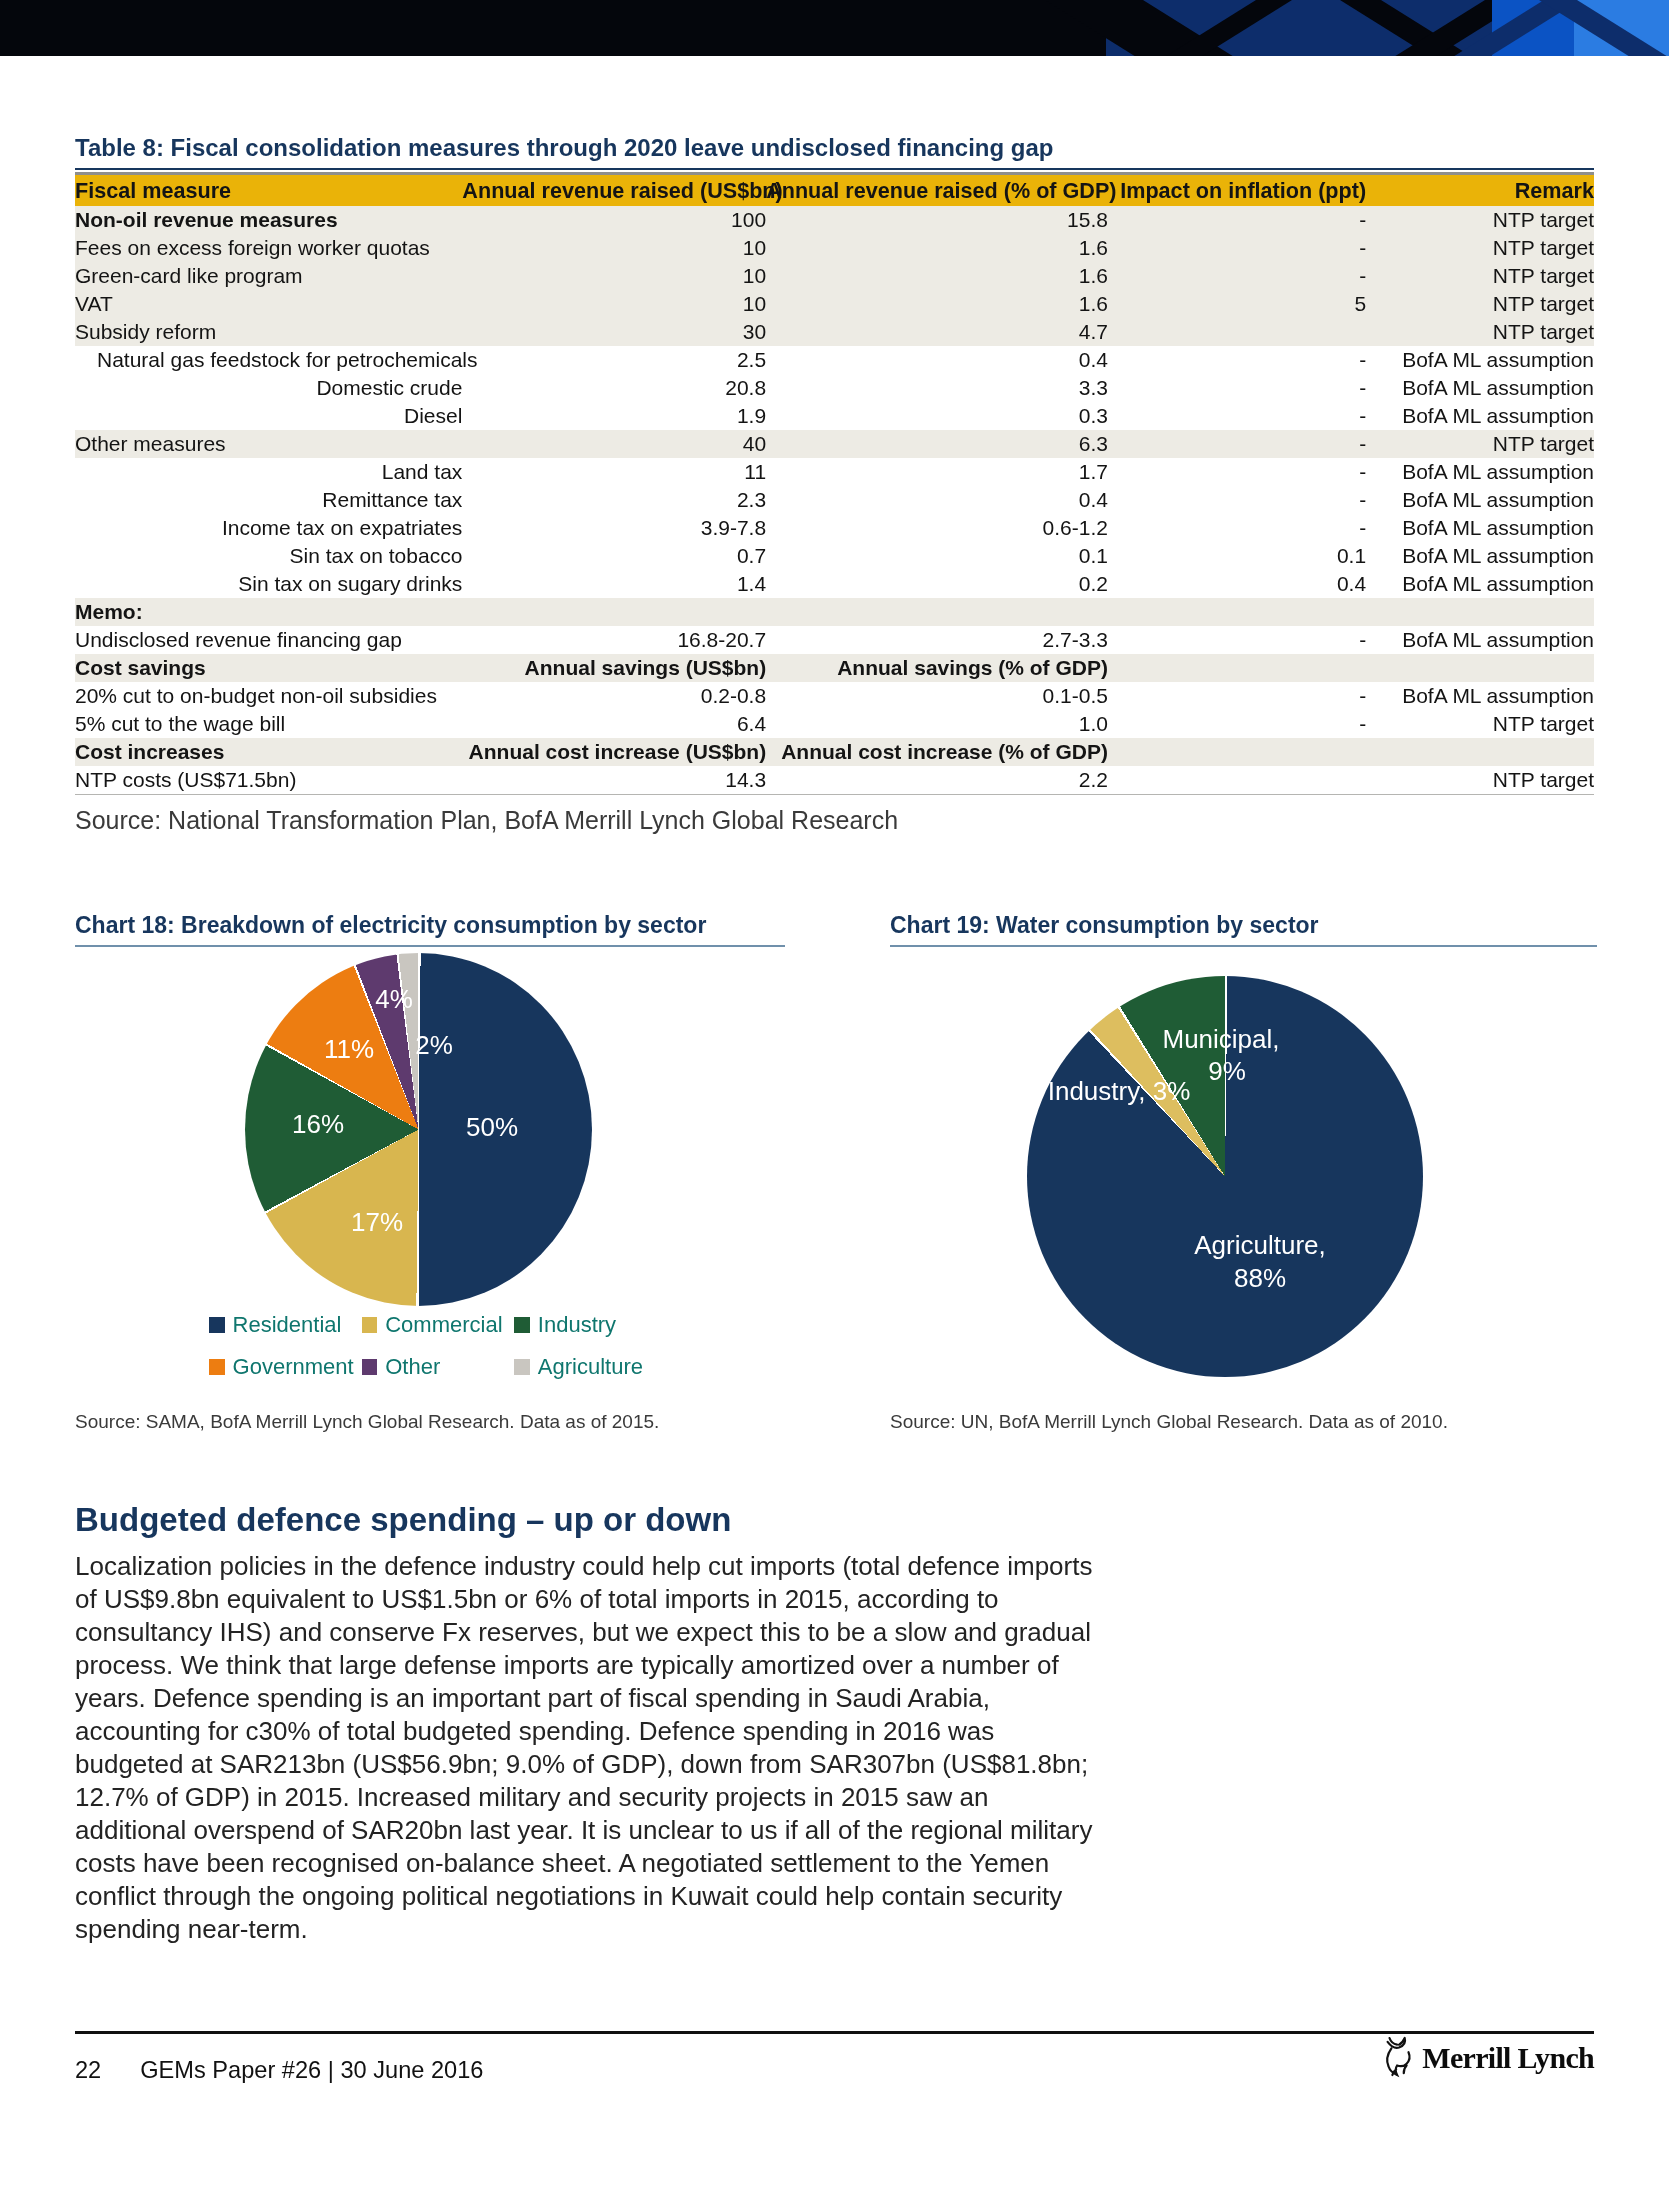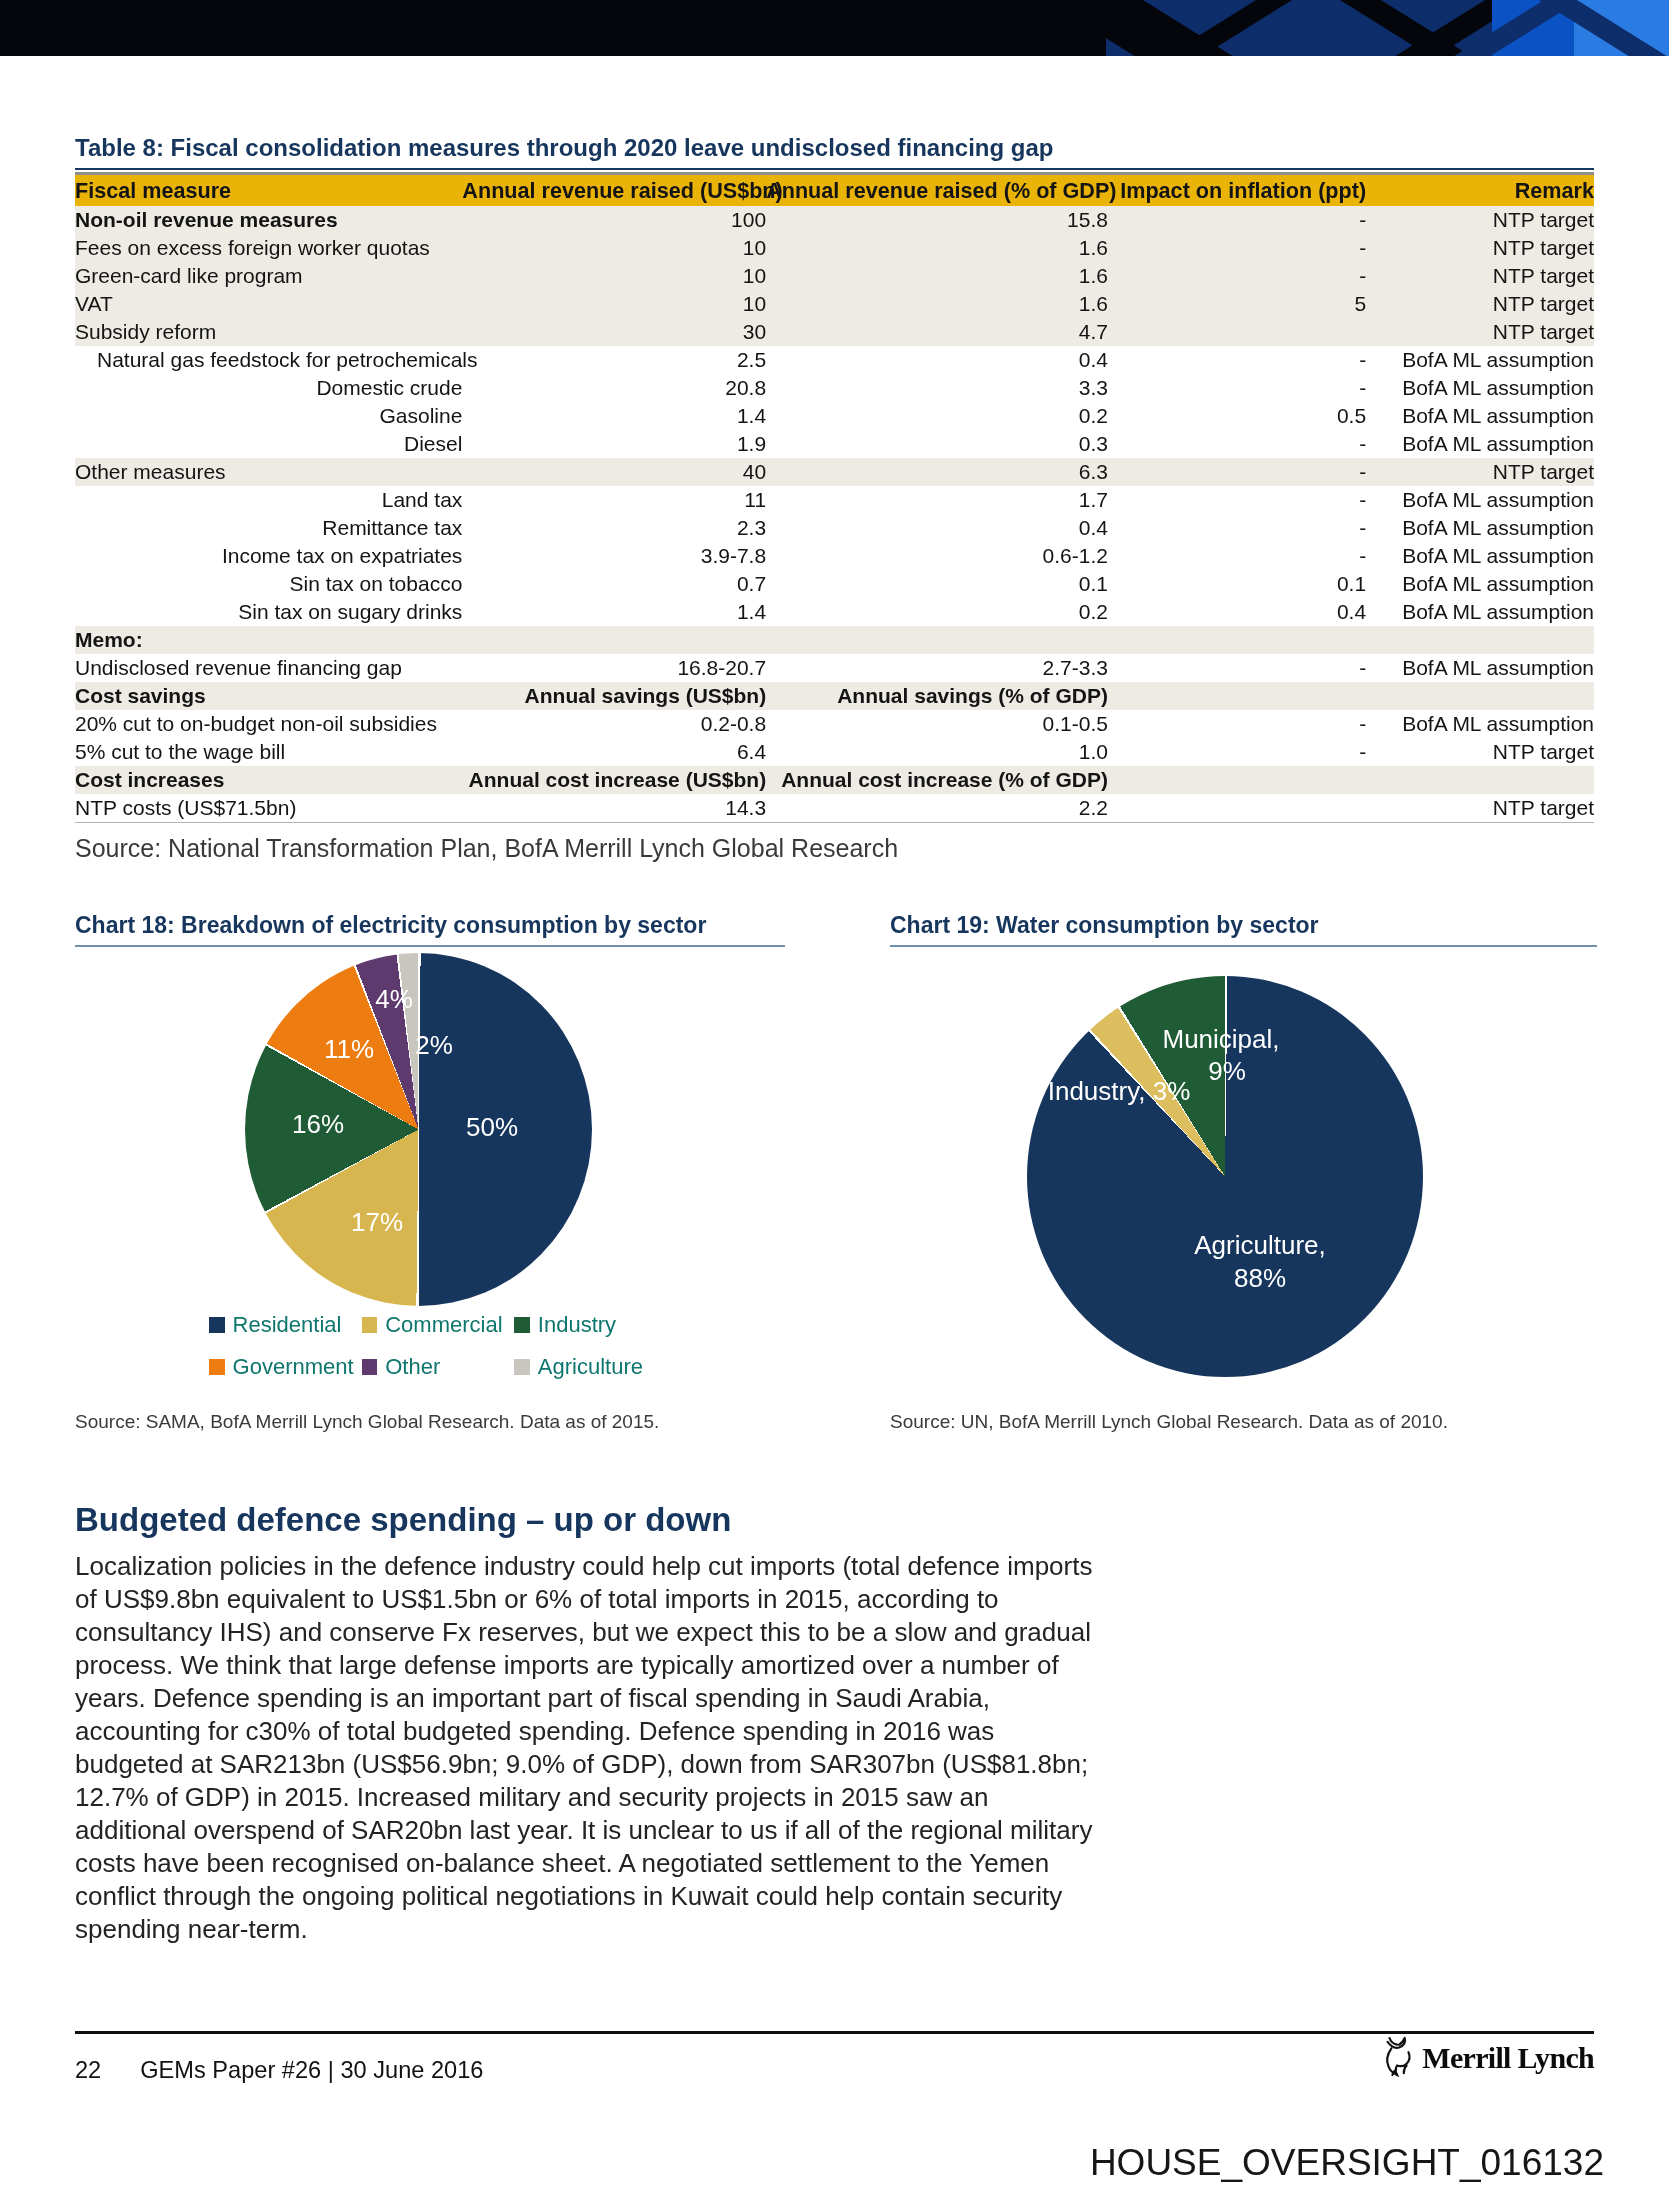--- a/index.html
+++ b/index.html
@@ -148,27 +148,20 @@
             <td class="num">BofA ML assumption</td>
           </tr>
           <tr>
             <td class="indent">Domestic crude</td>
             <td class="num">20.8</td>
             <td class="num">3.3</td>
             <td class="num">-</td>
             <td class="num">BofA ML assumption</td>
           </tr>
           <tr>
-            <td class="indent">Gasoline</td>
-            <td class="num">1.4</td>
-            <td class="num">0.2</td>
-            <td class="num">0.5</td>
-            <td class="num">BofA ML assumption</td>
-          </tr>
-          <tr>
             <td class="indent">Diesel</td>
             <td class="num">1.9</td>
             <td class="num">0.3</td>
             <td class="num">-</td>
             <td class="num">BofA ML assumption</td>
           </tr>
           <tr class="shaded">
             <td>Other measures</td>
             <td class="num">40</td>
             <td class="num">6.3</td>
@@ -328,16 +321,15 @@
     <span>GEMs Paper #26 | 30 June 2016</span>
   </div>
   <div class="brand">
     <span>
       <svg width="38" height="42" viewBox="0 0 40 44">
         <path d="M8 6 q6 8 12 6 q8 -3 6 -10 M10 2 q2 6 8 7 M26 2 q-2 5 -6 7 M12 13 q-7 10 -3 19 q2 6 9 9 q-3 -6 0 -10 q6 2 10 -2 q5 -5 2 -12 M13 41 q1 -4 4 -6 M25 39 q0 -5 3 -8" stroke="#111111" fill="none" stroke-width="2.3" stroke-linecap="round"></path>
       </svg>
     </span>
     <span class="brand-name">Merrill Lynch</span>
   </div>
-  <div class="watermark">HOUSE_OVERSIGHT_016132</div>
 
 </div>
 
 
 </body></html>

